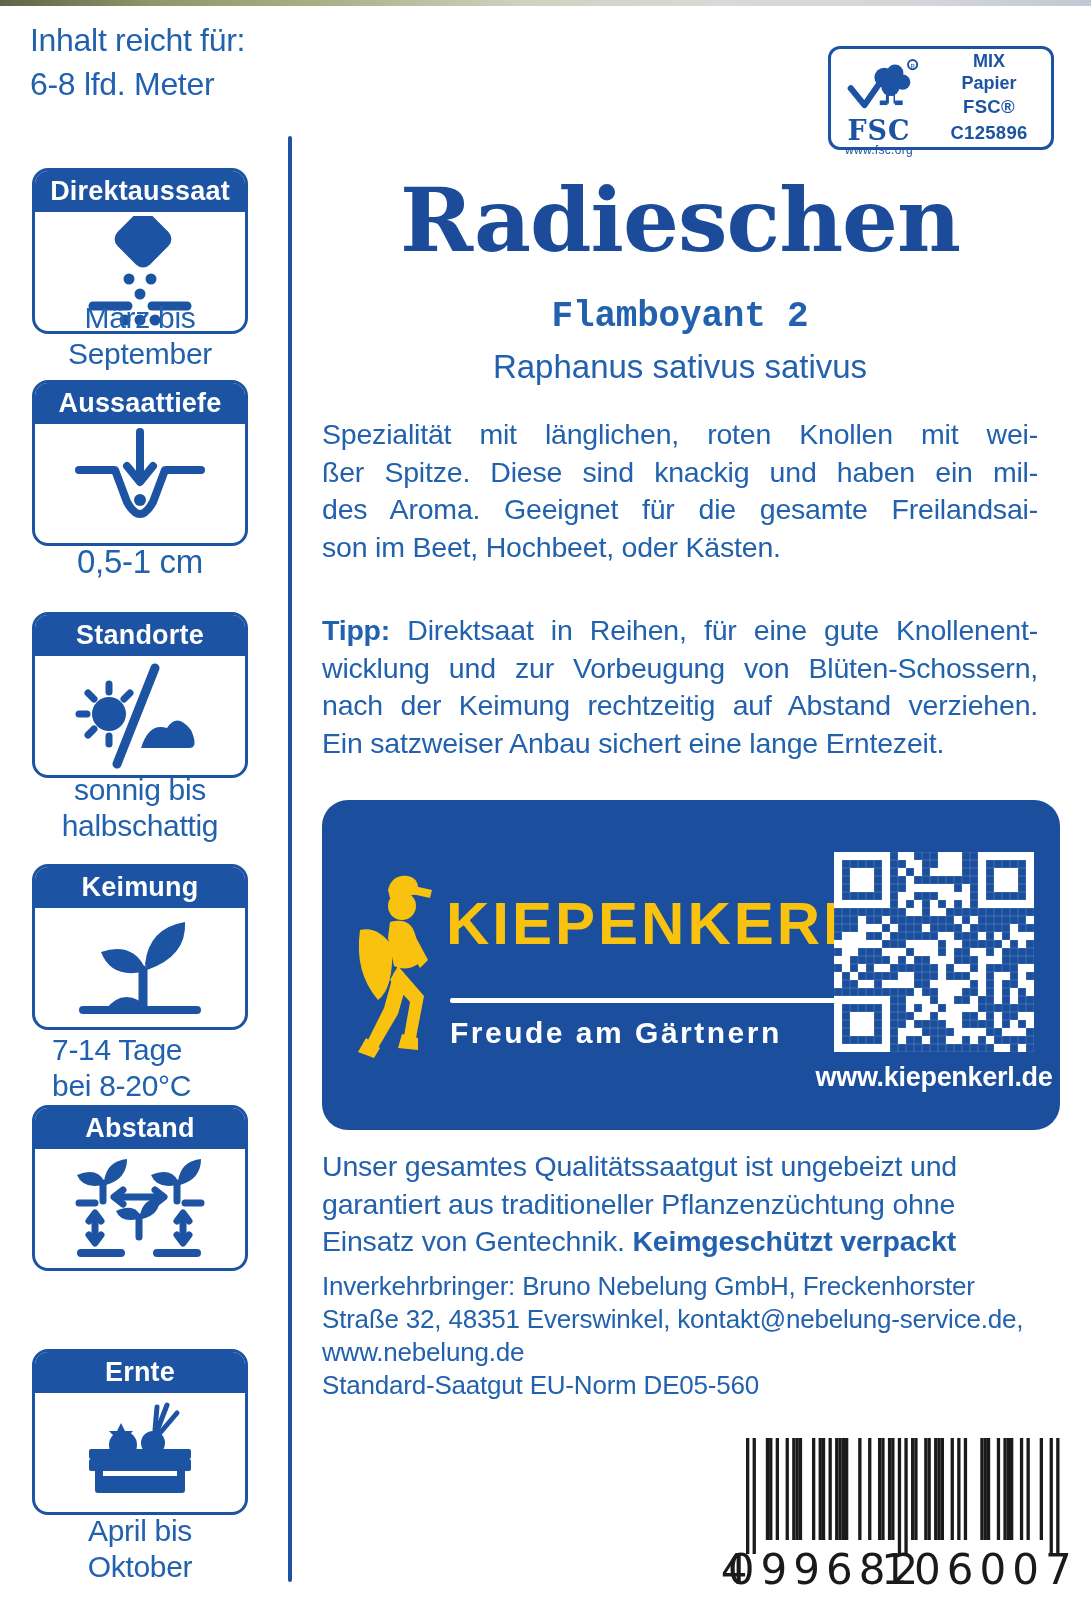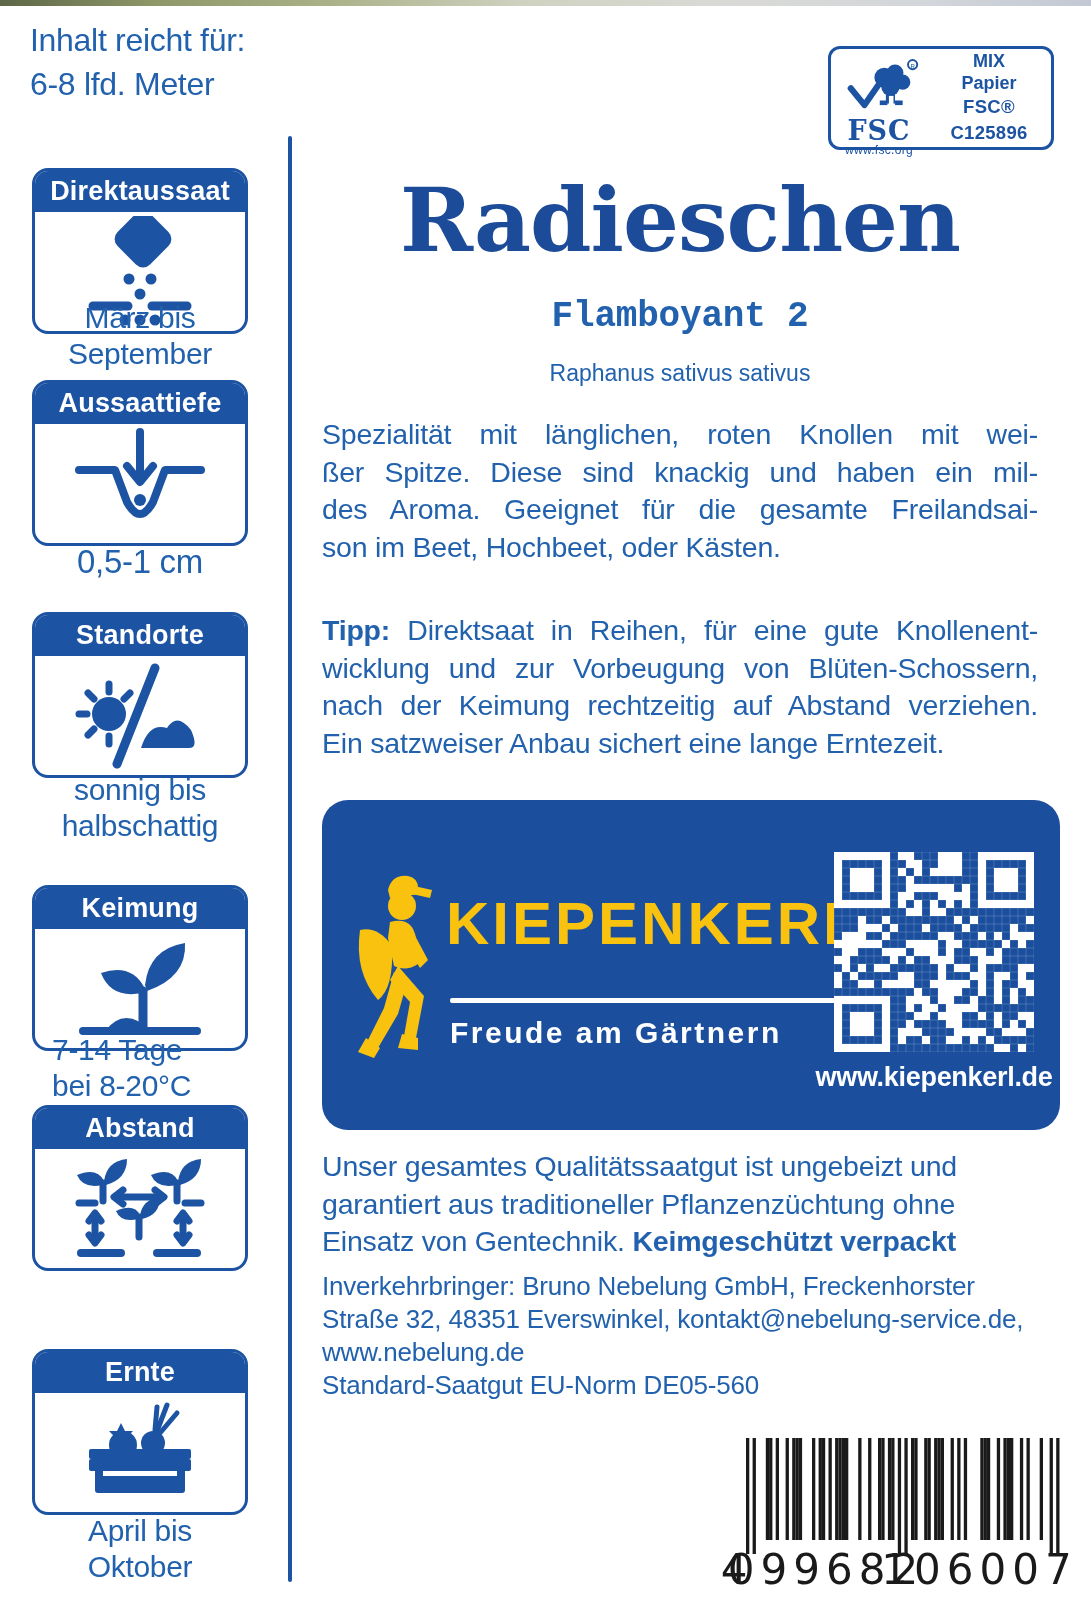--- a/index.html
+++ b/index.html
@@ -39,21 +39,21 @@
   .fsc-left .fsc-url{font-size:12px;color:var(--brand);letter-spacing:.3px;}
   .fsc-right{flex:1;text-align:center;color:var(--brand);font-weight:bold;}
   .fsc-right .l1{font-size:18px;line-height:22px;}
   .fsc-right .l2{font-size:18px;line-height:22px;}
   .fsc-right .l3{font-size:18.5px;line-height:26px;letter-spacing:.3px;}
 
   
   .title{position:absolute;left:322px;top:168px;width:716px;text-align:center;
     font-family:"DejaVu Serif",serif;font-weight:bold;font-size:88px;color:var(--title);letter-spacing:-1px;}
   .variety{position:absolute;left:322px;top:296px;width:716px;text-align:center;font-size:36px;font-weight:bold;letter-spacing:-.2px;font-family:Liberation Mono, monospace;}
-  .species{position:absolute;left:322px;top:348px;width:716px;text-align:center;font-size:23px;font-weight:500;margin-top:12px;}
+  .species{position:absolute;left:322px;top:348px;width:716px;text-align:center;font-size:33px;font-weight:500;}
 
   
   .para{position:absolute;left:322px;width:716px;font-size:28.5px;line-height:37.5px;letter-spacing:-.2px;font-weight:500;}
   .jline{text-align:justify;text-align-last:justify;white-space:normal;}
   .lline{text-align:left;}
   .b{font-weight:bold;}
 
   
   .brandbox{position:absolute;left:322px;top:800px;width:738px;height:330px;background:var(--boxbg);border-radius:26px;}
   .kiepman{position:absolute;left:32px;top:68px;}
@@ -140,21 +140,21 @@
         <line class="sb" x1="90" y1="8" x2="52" y2="104" stroke-width="9" stroke-linecap="round"></line>
         <path class="fb" d="M76 88 Q84 62 102 68 Q112 52 126 70 Q134 88 124 88 Z"></path>
       </svg>
     </div>
   </div>
   <div class="caption" style="top:772px;">
     <div>sonnig bis</div>
     <div>halbschattig</div>
   </div>
 
-  <div class="infobox" style="top:864px;margin-top:21px;">
+  <div class="infobox" style="top:864px;">
     <div class="bar">Keimung</div>
     <div class="iconarea">
       <svg width="150" height="112" viewBox="0 0 150 112">
         <line class="sb" x1="18" y1="98" x2="132" y2="98" stroke-width="8" stroke-linecap="round"></line>
         <path class="fb" d="M40 98 Q60 72 86 98 Z"></path>
         <line class="sb" x1="78" y1="94" x2="78" y2="58" stroke-width="9" stroke-linecap="round"></line>
         <path class="fb" d="M77 60 Q46 66 36 40 Q66 30 79 54 Z"></path>
         <path class="fb" d="M80 52 Q84 16 120 10 Q122 44 82 58 Z"></path>
       </svg>
     </div>

